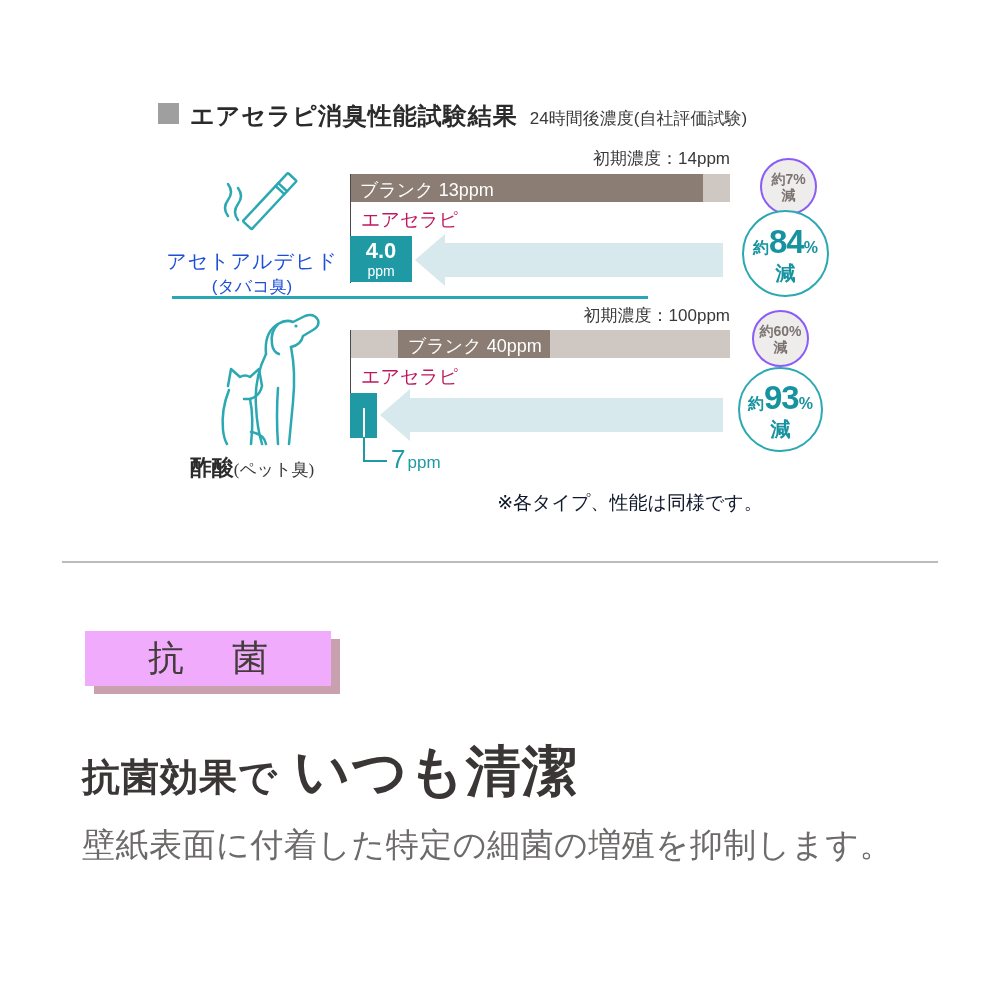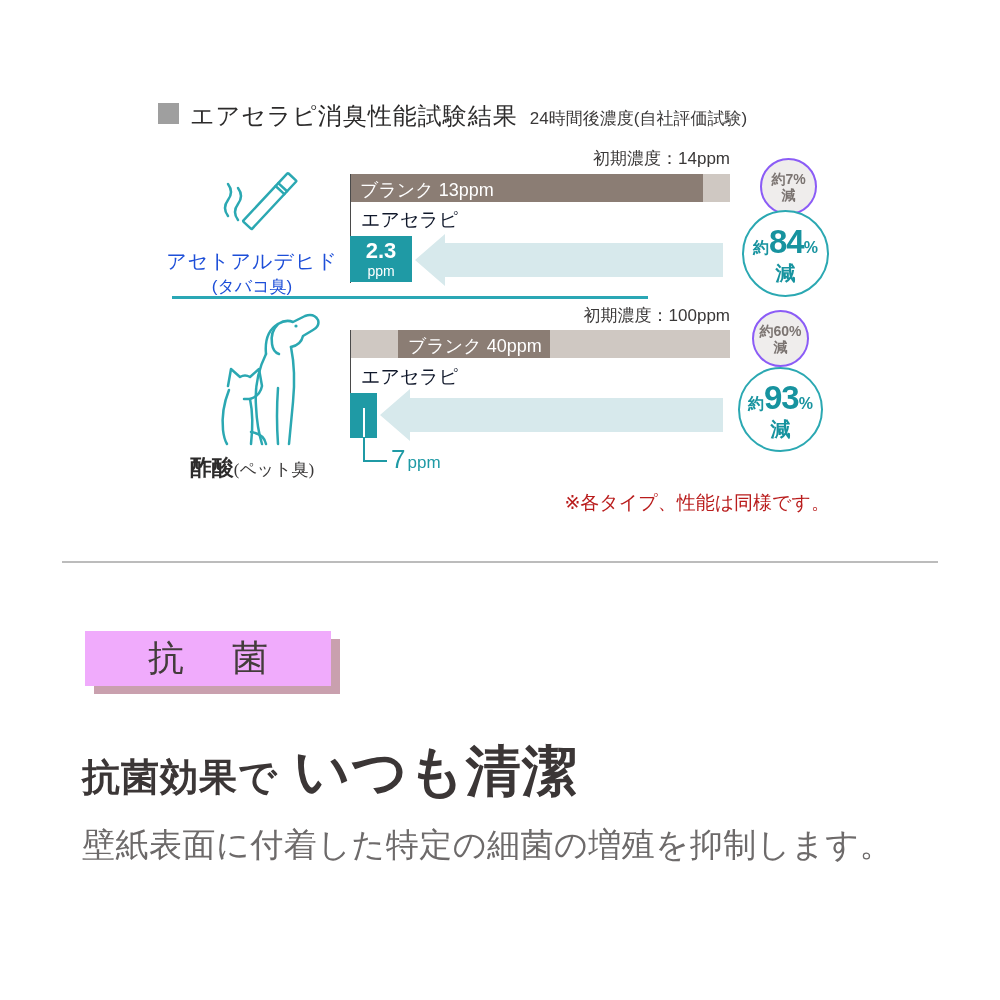--- a/index.html
+++ b/index.html
@@ -4,29 +4,29 @@
 <style>
   html,body{margin:0;padding:0;background:#fff;}
   .canvas{
     position:relative;width:1000px;height:1000px;background:#ffffff;overflow:hidden;
     font-family:"Liberation Sans","DejaVu Sans",sans-serif;color:#3a3838;
   }
   .abs{position:absolute;}
   
   .title-row{left:158px;top:100px;display:flex;align-items:baseline;}
   .title-square{width:21px;height:21px;background:#9f9f9f;margin-right:11px;}
-  .title-main{font-size:24px;font-weight:normal;color:#2c2b2b;letter-spacing:1px;white-space:nowrap;}
+  .title-main{font-size:24px;font-weight:bold;color:#2c2b2b;letter-spacing:1px;white-space:nowrap;}
   .title-sub{font-size:17px;color:#3a3838;margin-left:12px;white-space:nowrap;}
   
   .init-label{width:380px;text-align:right;font-size:17px;color:#3a3838;white-space:nowrap;}
   .bar{width:380px;height:28px;background:#cfc8c2;}
   .bar-fill{height:100%;background:#8b7d74;display:flex;align-items:flex-end;padding-left:10px;box-sizing:border-box;}
   .bar-fill span{color:#ffffff;font-size:18px;white-space:nowrap;}
   .axis{width:1px;background:#4a4a4a;}
-  .at-label{font-size:19px;color:#0f172a;white-space:nowrap;}
+  .at-label{font-size:19px;color:#be185d;white-space:nowrap;}
   .vbox{background:#1f9aa5;color:#fff;display:flex;flex-direction:column;align-items:center;justify-content:center;line-height:1;}
   .vbox .v1{font-size:22px;font-weight:bold;}
   .vbox .v2{font-size:14px;margin-top:2px;}
   .circle-sm{width:57px;height:57px;border-radius:50%;background:#efedec;border:2px solid #8b5cf6;
     box-sizing:border-box;display:flex;flex-direction:column;align-items:center;justify-content:center;
     color:#7b7471;font-size:14px;font-weight:bold;line-height:16px;}
   .circle-lg{width:87px;height:87px;border-radius:50%;background:#ffffff;border:2.5px solid #2ba8b2;
     box-sizing:border-box;display:flex;flex-direction:column;align-items:center;justify-content:center;
     color:#17939f;line-height:1;}
   .circle-lg .l1{display:flex;align-items:baseline;}
@@ -37,21 +37,21 @@
   .row-sep{height:3px;background:#2aa7b5;}
   .subst{width:200px;text-align:center;color:#1d4ed8;}
   .subst .s1{font-size:20px;letter-spacing:1px;white-space:nowrap;}
   .subst .s2{font-size:17px;white-space:nowrap;}
   .subst2{width:200px;text-align:center;white-space:nowrap;font-family:Liberation Serif, serif;}
   .subst2 .sb{font-size:22px;font-weight:bold;color:#2c2b2b;}
   .subst2 .sn{font-size:17px;color:#3a3838;}
   .callout-text{display:flex;align-items:baseline;color:#1f9aa5;}
   .callout-text .cv{font-size:26px;}
   .callout-text .cu{font-size:17px;margin-left:2px;}
-  .note{width:400px;text-align:right;font-size:19px;color:#b91c1c;white-space:nowrap;}
+  .note{width:400px;text-align:center;font-size:19px;color:#0f172a;white-space:nowrap;}
   
   .divider{height:2px;background:#bcbcbc;}
   .badge{width:246px;height:55px;background:#f0abfc;box-shadow:9px 8px 0 0 #c9a0ae;
     display:flex;align-items:center;justify-content:center;}
   .badge span{font-size:36px;color:#433c3b;letter-spacing:6px;padding-left:6px;white-space:nowrap;}
   .heading{display:flex;align-items:baseline;color:#3b3636;}
   .heading .h-pre{font-size:38px;font-weight:bold;letter-spacing:1px;white-space:nowrap;}
   .heading .h-main{font-size:55px;font-weight:bold;margin-left:16px;letter-spacing:1px;white-space:nowrap;}
   .desc{font-size:33px;color:#6d6a6a;letter-spacing:0.5px;white-space:nowrap;}
 </style>
@@ -91,21 +91,21 @@
   </div>
   <div class="abs axis" style="left:350px;top:174px;height:109px;"></div>
 
   <div class="abs at-label" style="left:361px;top:207px;">エアセラピ</div>
 
   <svg class="abs" style="left:415px;top:234px;" width="308" height="52" viewBox="0 0 308 52">
     <polygon points="0,26 30,0 30,9 308,9 308,43 30,43 30,52" fill="#d7e9ec"></polygon>
   </svg>
 
   <div class="abs vbox" style="left: 350px; top: 236px; height: 46px; width: 62px;">
-    <span class="v1">2.3</span>
+    <span class="v1">4.0</span>
     <span class="v2">ppm</span>
   </div>
 
   <div class="abs circle-sm" style="left:760px;top:158px;">
     <span>約7%</span>
     <span>減</span>
   </div>
   <div class="abs circle-lg" style="left:742px;top:210px;">
     <div class="l1">
       <span class="yaku">約</span>

